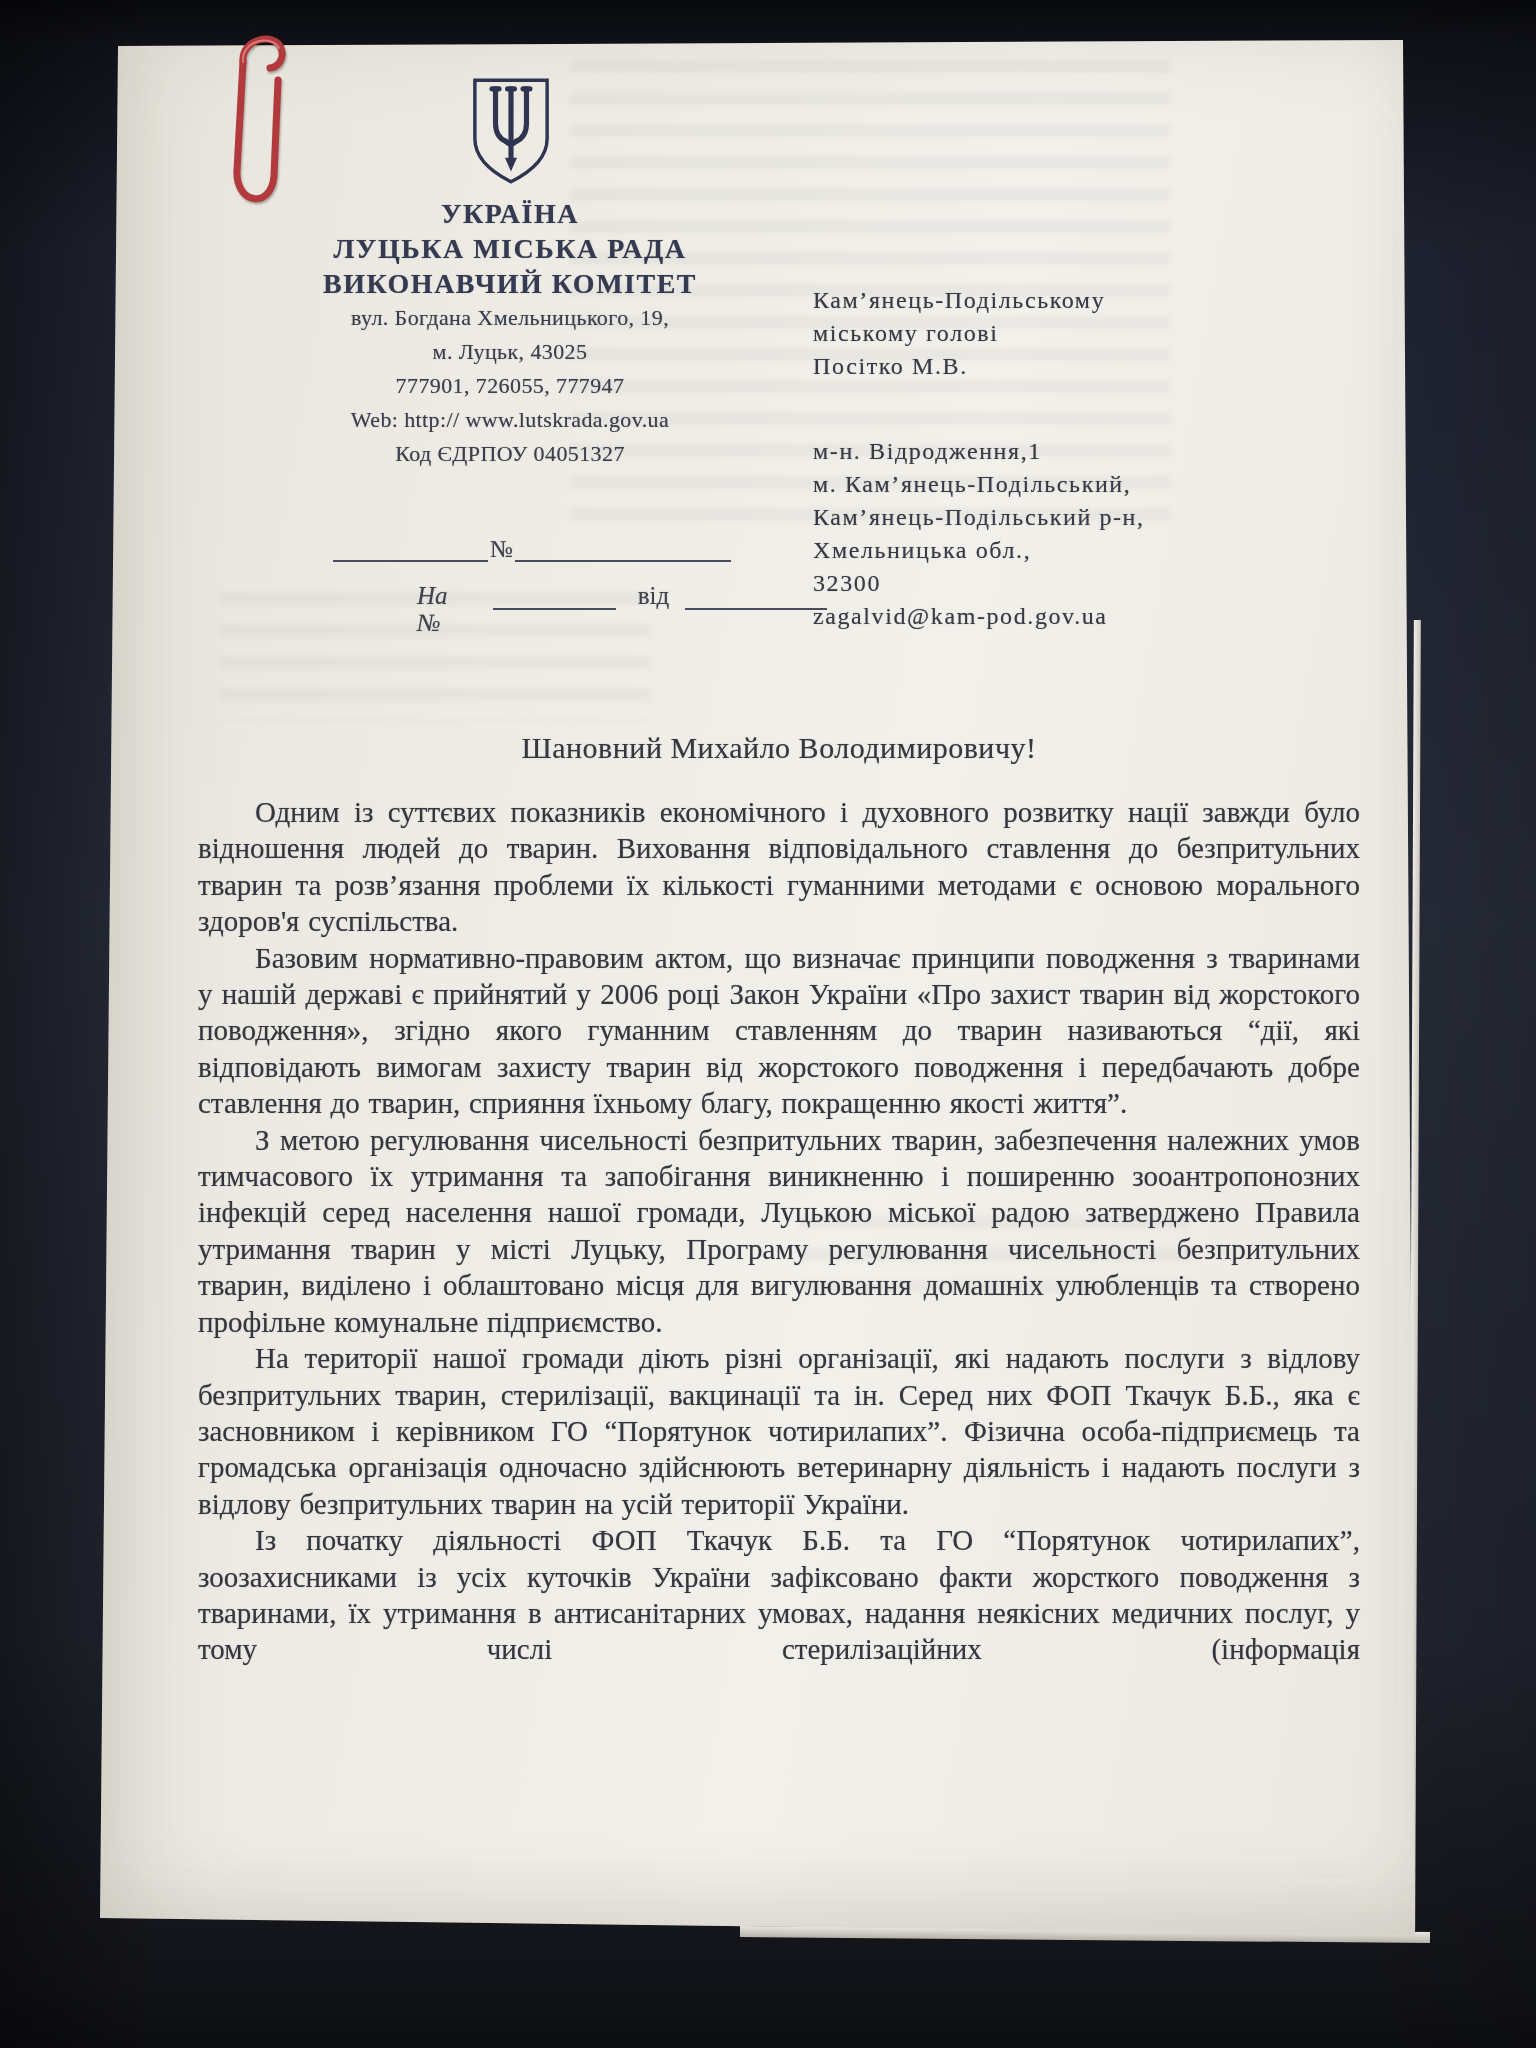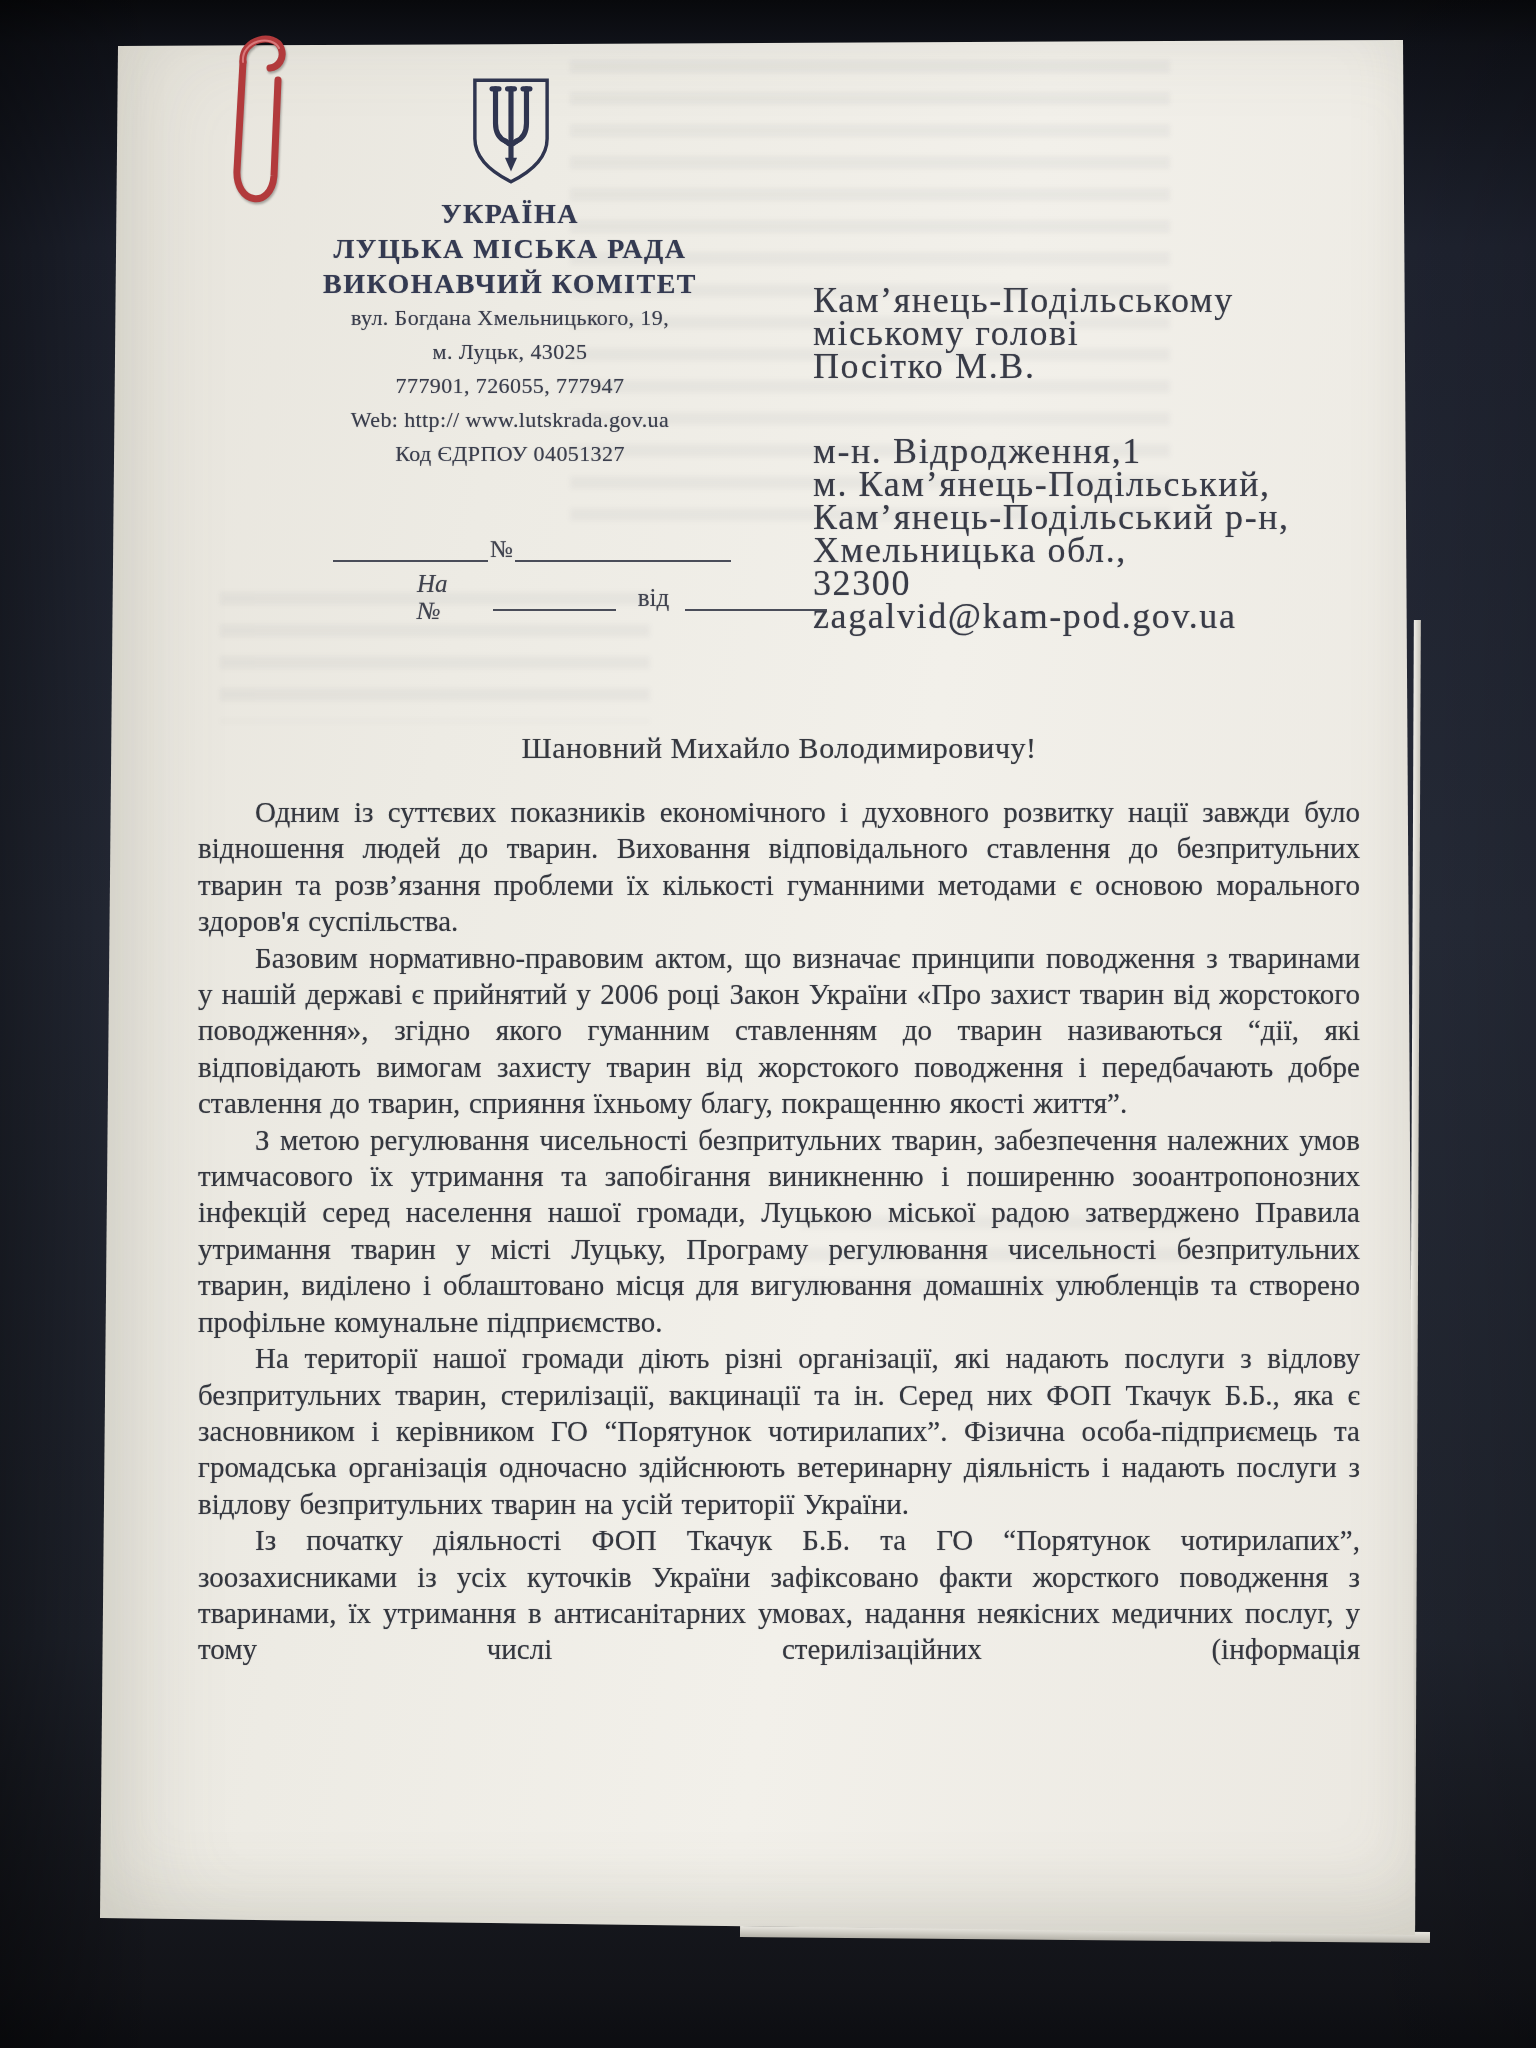--- a/index.html
+++ b/index.html
@@ -36,27 +36,27 @@
   .emblem{position:absolute;left:368px;top:38px;width:86px;height:114px;}
   
   .letterhead{position:absolute;left:175px;top:160px;width:470px;text-align:center;color:#343a52;}
   .lh-bold{font-weight:bold;font-size:28px;line-height:35px;letter-spacing:1.5px;}
   .lh-norm{font-size:22px;line-height:34px;letter-spacing:.4px;color:#3a3e4d;}
   
   .numline{position:absolute;left:233px;top:496px;width:398px;height:30px;display:flex;align-items:flex-end;color:#40434f;}
   .numline .seg{border-bottom:2px solid #4a4d59;height:26px;}
   .numline .s1{width:155px;} .numline .s2{flex:1;}
   .numline .lbl{font-size:24px;line-height:26px;padding:0 2px;}
-  .refline{position:absolute;left:317px;top:546px;width:410px;height:30px;display:flex;align-items:center;color:#40434f;gap:12px;}
+  .refline{position:absolute;left:317px;top:546px;width:410px;height:30px;display:flex;align-items:flex-start;color:#40434f;gap:12px;}
   .refline .seg{border-bottom:2px solid #4a4d59;height:26px;}
   .refline .r1{width:128px;} .refline .r2{width:148px;}
   .refline .lbl{font-style:italic;font-size:25px;line-height:27px;padding:0 6px 0 0;}
   .refline .lbl2{font-size:25px;line-height:27px;padding:0 4px 0 10px;}
   
-  .recipient{position:absolute;left:713px;top:248px;font-size:36px;line-height:33px;letter-spacing:1.6px;color:#383b47;}
+  .recipient{position:absolute;left:713px;top:248px;font-size:24px;line-height:33px;letter-spacing:1.6px;color:#383b47;}
   .recipient .chunk2{margin-top:52px;}
   
   .salutation{position:absolute;left:98px;top:695px;width:1162px;text-align:center;font-size:30px;letter-spacing:.5px;color:#35383f;}
   .bodytext{position:absolute;left:98px;top:758px;width:1162px;font-size:29px;line-height:36.4px;color:#34373f;text-align:justify;}
   .bodytext p{margin:0;text-indent:57px;word-spacing:1.5px;}
   .p-last{text-align-last:justify;}
   
   .paperclip{position:absolute;left:220px;top:26px;width:80px;height:196px;z-index:3;
     filter:drop-shadow(1px 2px 1px rgba(0,0,0,.30));}
 </style>

